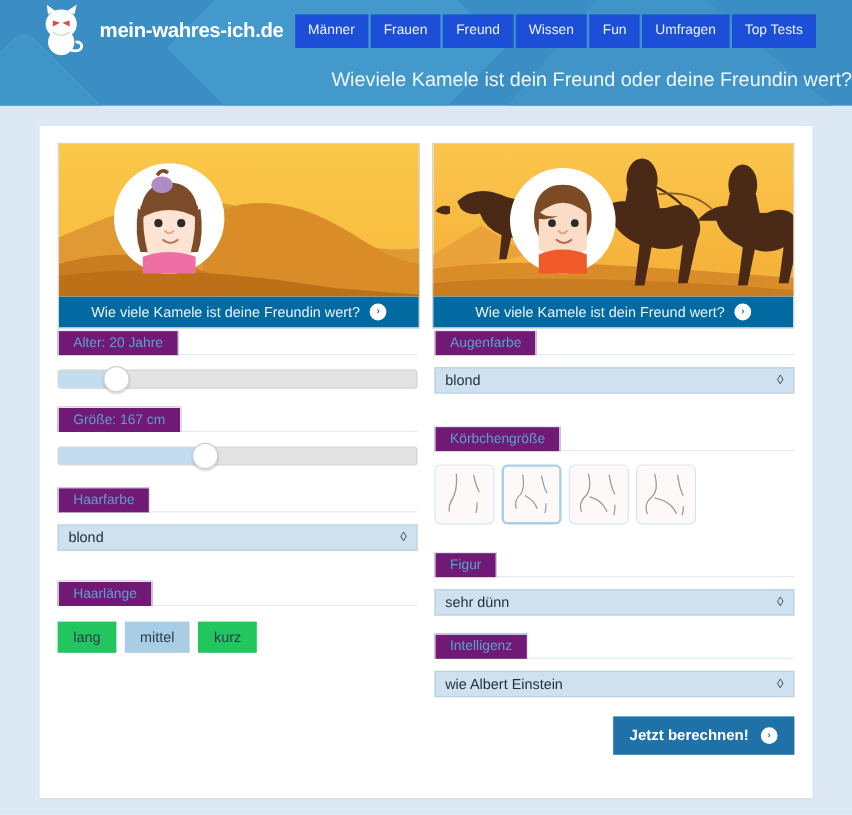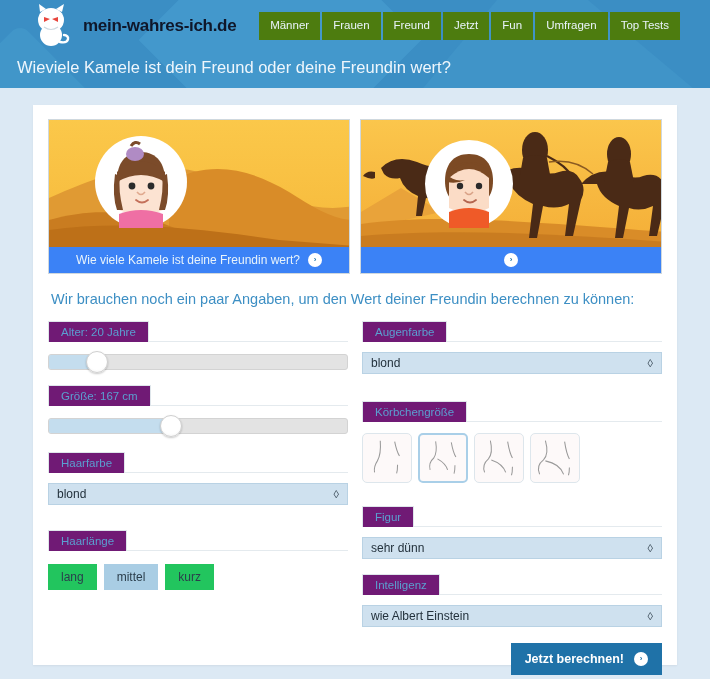--- a/index.html
+++ b/index.html
@@ -42,45 +42,45 @@
     display: flex;
     align-items: center;
     z-index: 3;
   }
   .brand {
     display: flex; align-items: center;
     margin-left: 30px;
   }
   .cat-logo { width: 44px; height: 48px; display:block; }
   .brand-name {
-    color: #0f172a;
+    color: #ffffff;
     font-size: 17px;
     font-weight: bold;
     letter-spacing: -0.3px;
     margin-left: 9px;
   }
   .nav {
     margin-left: auto;
     margin-right: 30px;
     display: flex;
     gap: 2px;
   }
   .nav-item {
-    background: #4d7c0f;
+    background: #1d4ed8;
     color: #eaf4fb;
     font-size: 11.5px;
     padding: 8px 11px;
     line-height: 1;
     cursor: pointer;
     white-space: nowrap;
   }
   .page-title {
     position: relative;
     z-index: 3;
-    text-align: left;
+    text-align: right;
     color: #eef6fc;
     font-size: 16.5px;
     padding-top: 6px;
     margin-left: 17px;
   }
 
   
   .panel-wrap { padding: 17px 33px 0 33px; }
   .panel {
     background: #ffffff;
@@ -93,21 +93,21 @@
   .cards { display: flex; gap: 10px; }
   .card {
     width: 307px;
     border: 1px solid #cfd8de;
     overflow: hidden;
     cursor: pointer;
     background: #fff;
   }
   .card-img { position: relative; height: 127px; overflow: hidden; }
   .card-caption {
-    background: #3b82f6;
+    background: #0369a1;
     color: #e8f3fb;
     font-size: 12px;
     height: 26px;
     display: flex;
     align-items: center;
     justify-content: center;
     gap: 8px;
   }
   .arrow-badge {
     width: 14px; height: 14px; border-radius: 50%;
@@ -244,21 +244,21 @@
           <path d="M14 25 q7 5 14 0" stroke="#cfd9e0" stroke-width="1.2" fill="none"></path>
         </svg>
       </span>
       <span class="brand-name">mein-wahres-ich.de</span>
     </div>
 
     <div class="nav">
       <div class="nav-item">Männer</div>
       <div class="nav-item">Frauen</div>
       <div class="nav-item">Freund</div>
-      <div class="nav-item">Jetzt</div>
+      <div class="nav-item">Wissen</div>
       <div class="nav-item">Fun</div>
       <div class="nav-item">Umfragen</div>
       <div class="nav-item">Top Tests</div>
     </div>
   </div>
 
   <div class="page-title">Wieviele Kamele ist dein Freund oder deine Freundin wert?</div>
 </div>
 
 <div class="panel-wrap">
@@ -341,27 +341,27 @@
             <path d="M22 38 q6 8 18 6 q-8 4 -18 2 Z" fill="#7c4a24"></path>
             <circle cx="35" cy="50" r="3.2" fill="#2b2b2b"></circle>
             <circle cx="54" cy="50" r="3.2" fill="#2b2b2b"></circle>
             <path d="M40 56 q4 5 8 0" stroke="#d9a287" stroke-width="1.5" fill="none"></path>
             <path d="M39 64 q6 5 12 0" stroke="#b4654f" stroke-width="1.8" fill="none" stroke-linecap="round"></path>
             <path d="M24 76 q20 -8 40 0 l0 16 l-40 0 Z" fill="#ef5a28"></path>
           </g>
         </svg>
       </div>
       <div class="card-caption">
+        <span>Wie viele Kamele ist dein Freund wert?</span>
         <span class="arrow-badge">›</span>
       </div>
     </div>
 
   </div>
 
-  <div class="intro">Wir brauchen noch ein paar Angaben, um den Wert deiner Freundin berechnen zu können:</div>
 
   <div class="form-grid">
 
     <div class="col">
 
       <div class="field">
         <div class="tab-label">Alter: 20 Jahre</div>
         <div class="tab-rule"></div>
         <div class="slider">
           <div class="slider-fill" id="age-fill" style="width: 16%;"></div>

